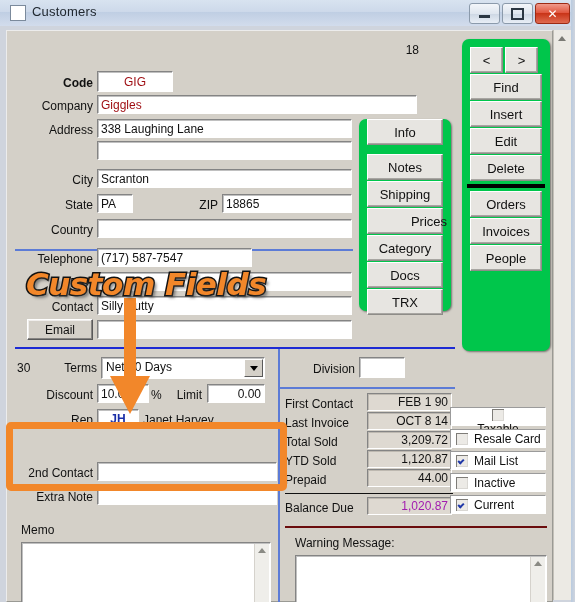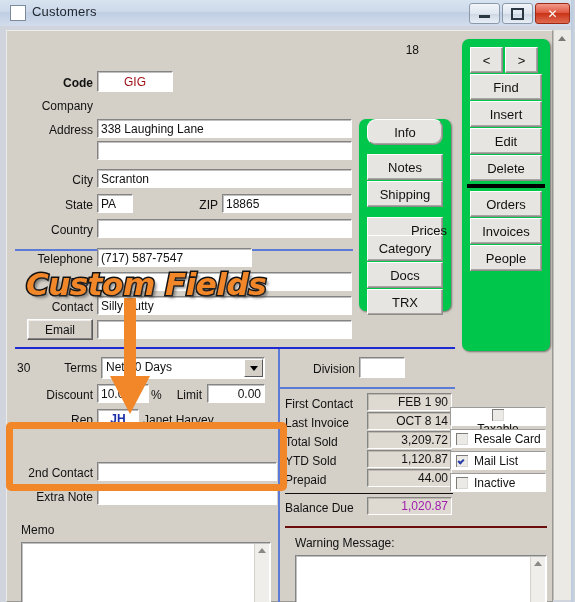--- a/index.html
+++ b/index.html
@@ -207,20 +207,23 @@
     <div class="clientframe">
 
       <div class="lbl" style="left:384px;top:12px;width:28px;">18</div>
 
       <div class="lbl b" style="left:36px;top:45px;width:50px;">Code</div>
       <div class="fld c" style="left:90px;top:40px;width:76px;height:21px;">
         <span class="red">GIG</span>
       </div>
 
       <div class="lbl" style="left:26px;top:68px;width:60px;">Company</div>
+      <div class="fld" style="left:90px;top:64px;width:320px;height:19px;">
+        <span class="red">Giggles</span>
+      </div>
 
       <div class="lbl" style="left:26px;top:92px;width:60px;">Address</div>
       <div class="fld" style="left:90px;top:88px;width:255px;height:19px;">
         <span>338 Laughing Lane</span>
       </div>
       <div class="fld" style="left:90px;top:110px;width:255px;height:19px;">
         <span></span>
       </div>
 
       <div class="lbl" style="left:36px;top:142px;width:50px;">City</div>
@@ -362,26 +365,30 @@
         <span class="cblab">Resale Card</span>
       </div>
       <div class="cbrow" style="left:443px;top:442px;width:96px;">
         <span class="cbbox"></span>
         <span class="cblab">Inactive</span>
       </div>
       <div class="cbrow" style="left:443px;top:420px;width:96px;">
         <span class="cbbox on"></span>
         <span class="cblab">Mail List</span>
       </div>
+      <div class="cbrow" style="left:443px;top:464px;width:96px;">
+        <span class="cbbox on"></span>
+        <span class="cblab">Current</span>
+      </div>
 
       <div class="greenbox" style="left:352px;top:88px;width:92px;height:192px;">
-        <div class="gbtn" style="top:0;border-radius:9px;">Info</div>
+        <div class="gbtn" style="top:0;">Info</div>
         <div class="gbtn" style="top:35px;">Notes</div>
         <div class="gbtn" style="top:62px;">Shipping</div>
-        <div class="gbtn" style="top:98px;padding-left:48px;">Prices</div>
+        <div class="gbtn" style="top:89px;padding-left:48px;">Prices</div>
         <div class="gbtn" style="top:143px;">Docs</div>
         <div class="gbtn" style="top:116px;">Category</div>
         <div class="gbtn" style="top:170px;">TRX</div>
       </div>
 
       <div class="greenbox" style="left:455px;top:8px;width:88px;height:312px;">
         <div class="gbtn half" style="left:8px;top:8px;width:33px;">&lt;</div>
         <div class="gbtn half" style="left:43px;top:8px;width:33px;">&gt;</div>
         <div class="gbtn" style="top:35px;">Find</div>
         <div class="gbtn" style="top:62px;">Insert</div>

